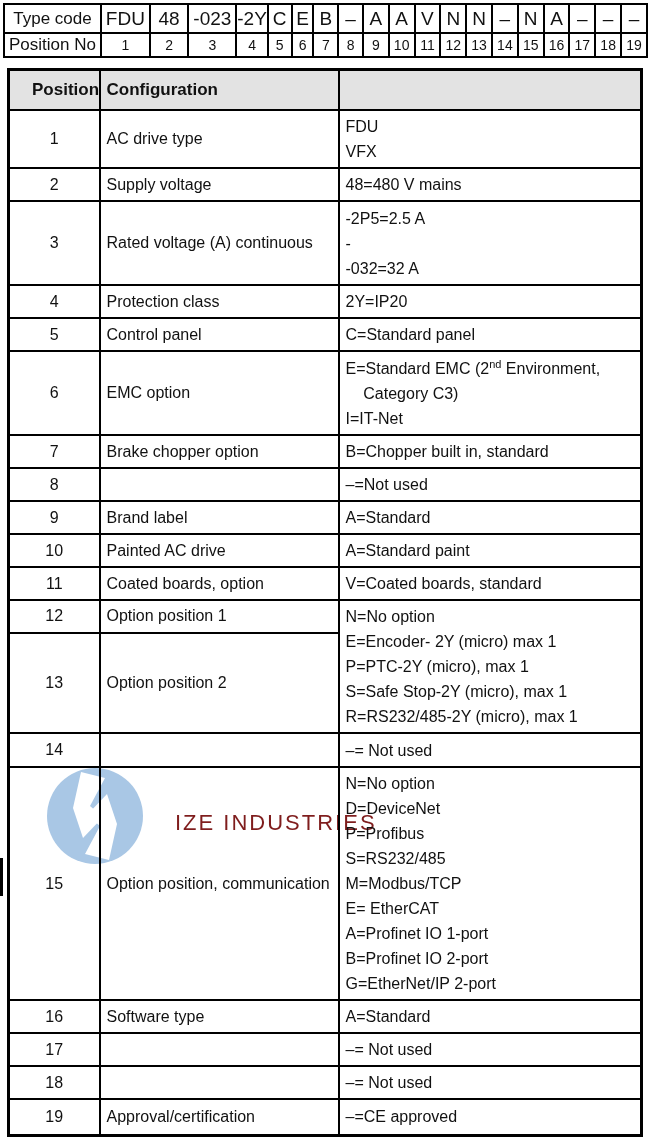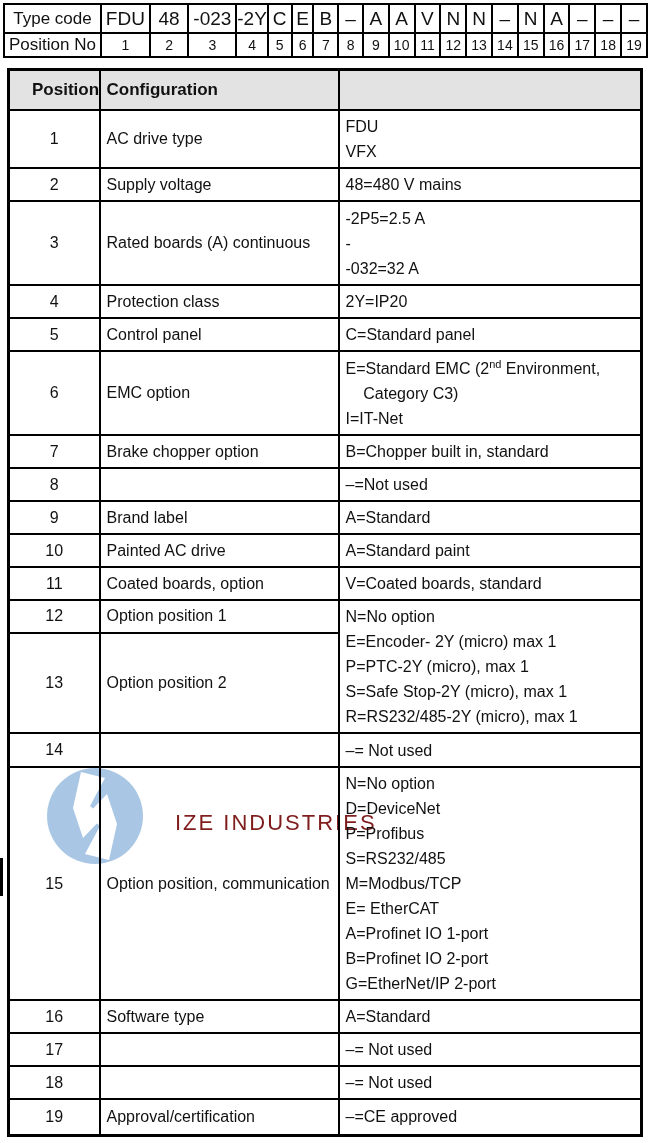--- a/index.html
+++ b/index.html
@@ -175,21 +175,21 @@
       </tr>
       <tr style="height: 32px;">
         <td class="pos">2</td>
         <td class="cfg">Supply voltage</td>
         <td class="val">
           <div class="cell-line">48=480 V mains</div>
         </td>
       </tr>
       <tr style="height: 84px;">
         <td class="pos">3</td>
-        <td class="cfg">Rated boards (A) continuous</td>
+        <td class="cfg">Rated voltage (A) continuous</td>
         <td class="val">
           <div class="cell-line">-2P5=2.5 A</div>
           <div class="cell-line">-</div>
           <div class="cell-line">-032=32 A</div>
         </td>
       </tr>
       <tr style="height: 32px;">
         <td class="pos">4</td>
         <td class="cfg">Protection class</td>
         <td class="val">

